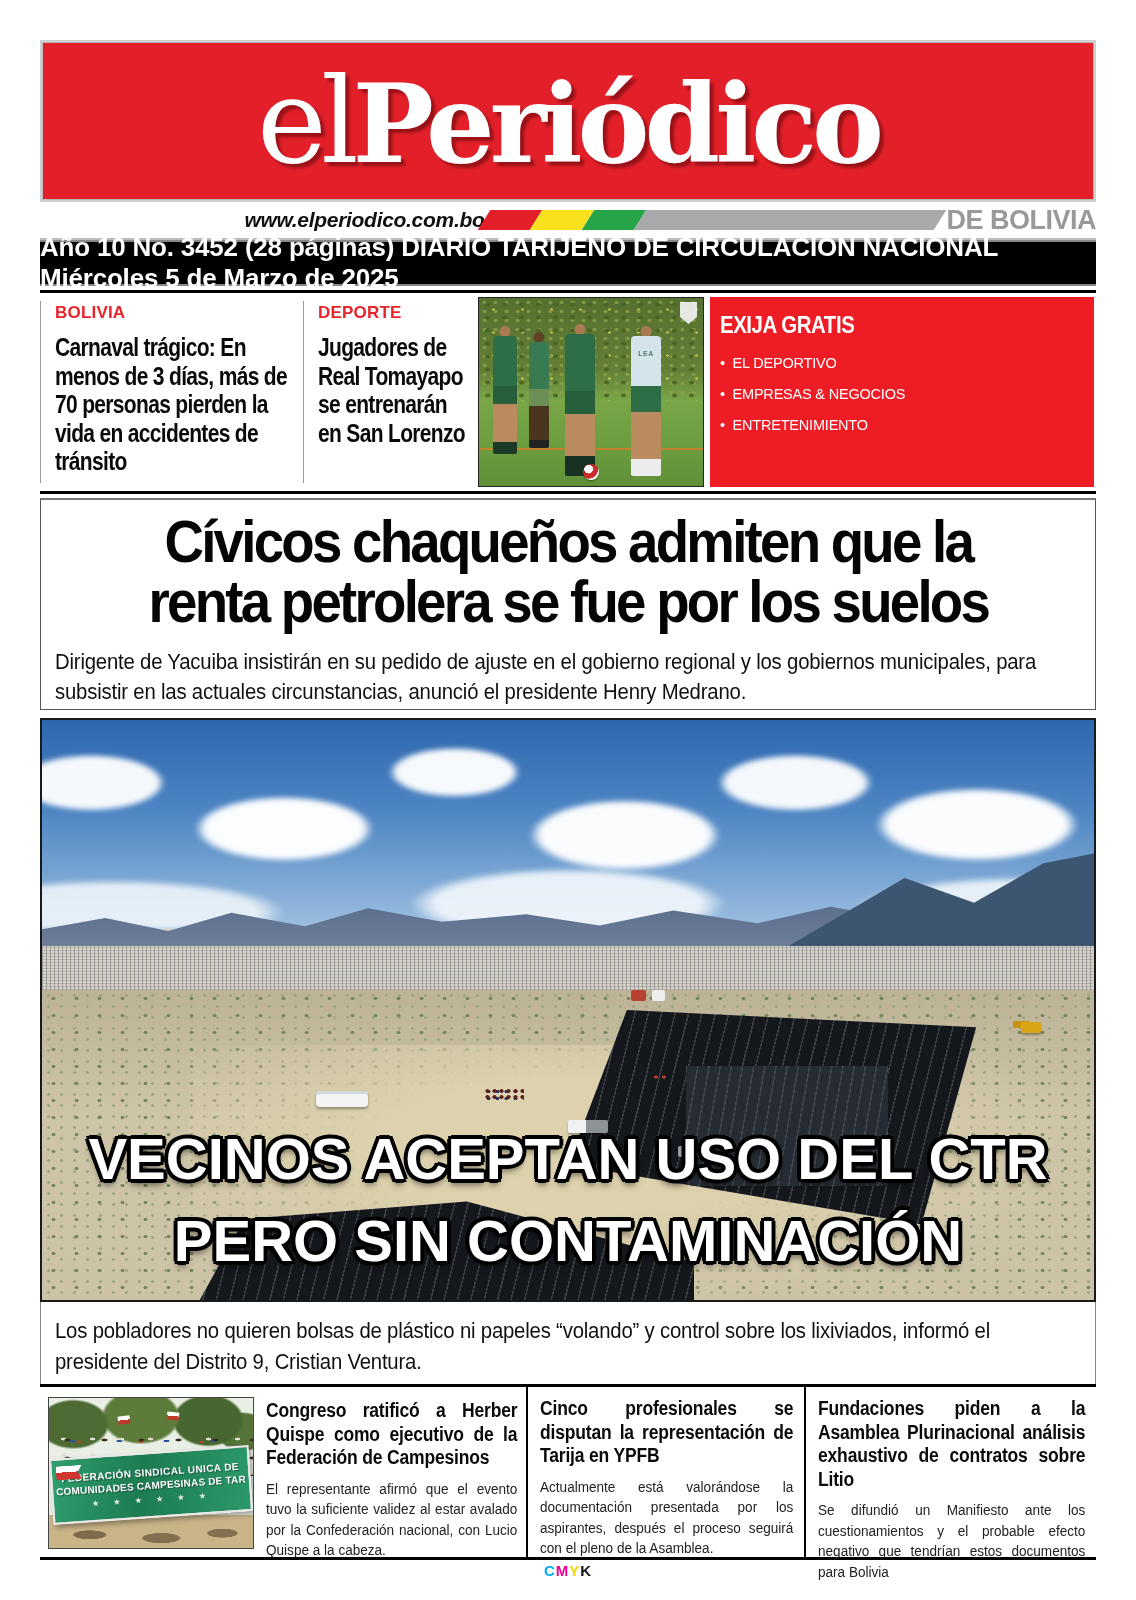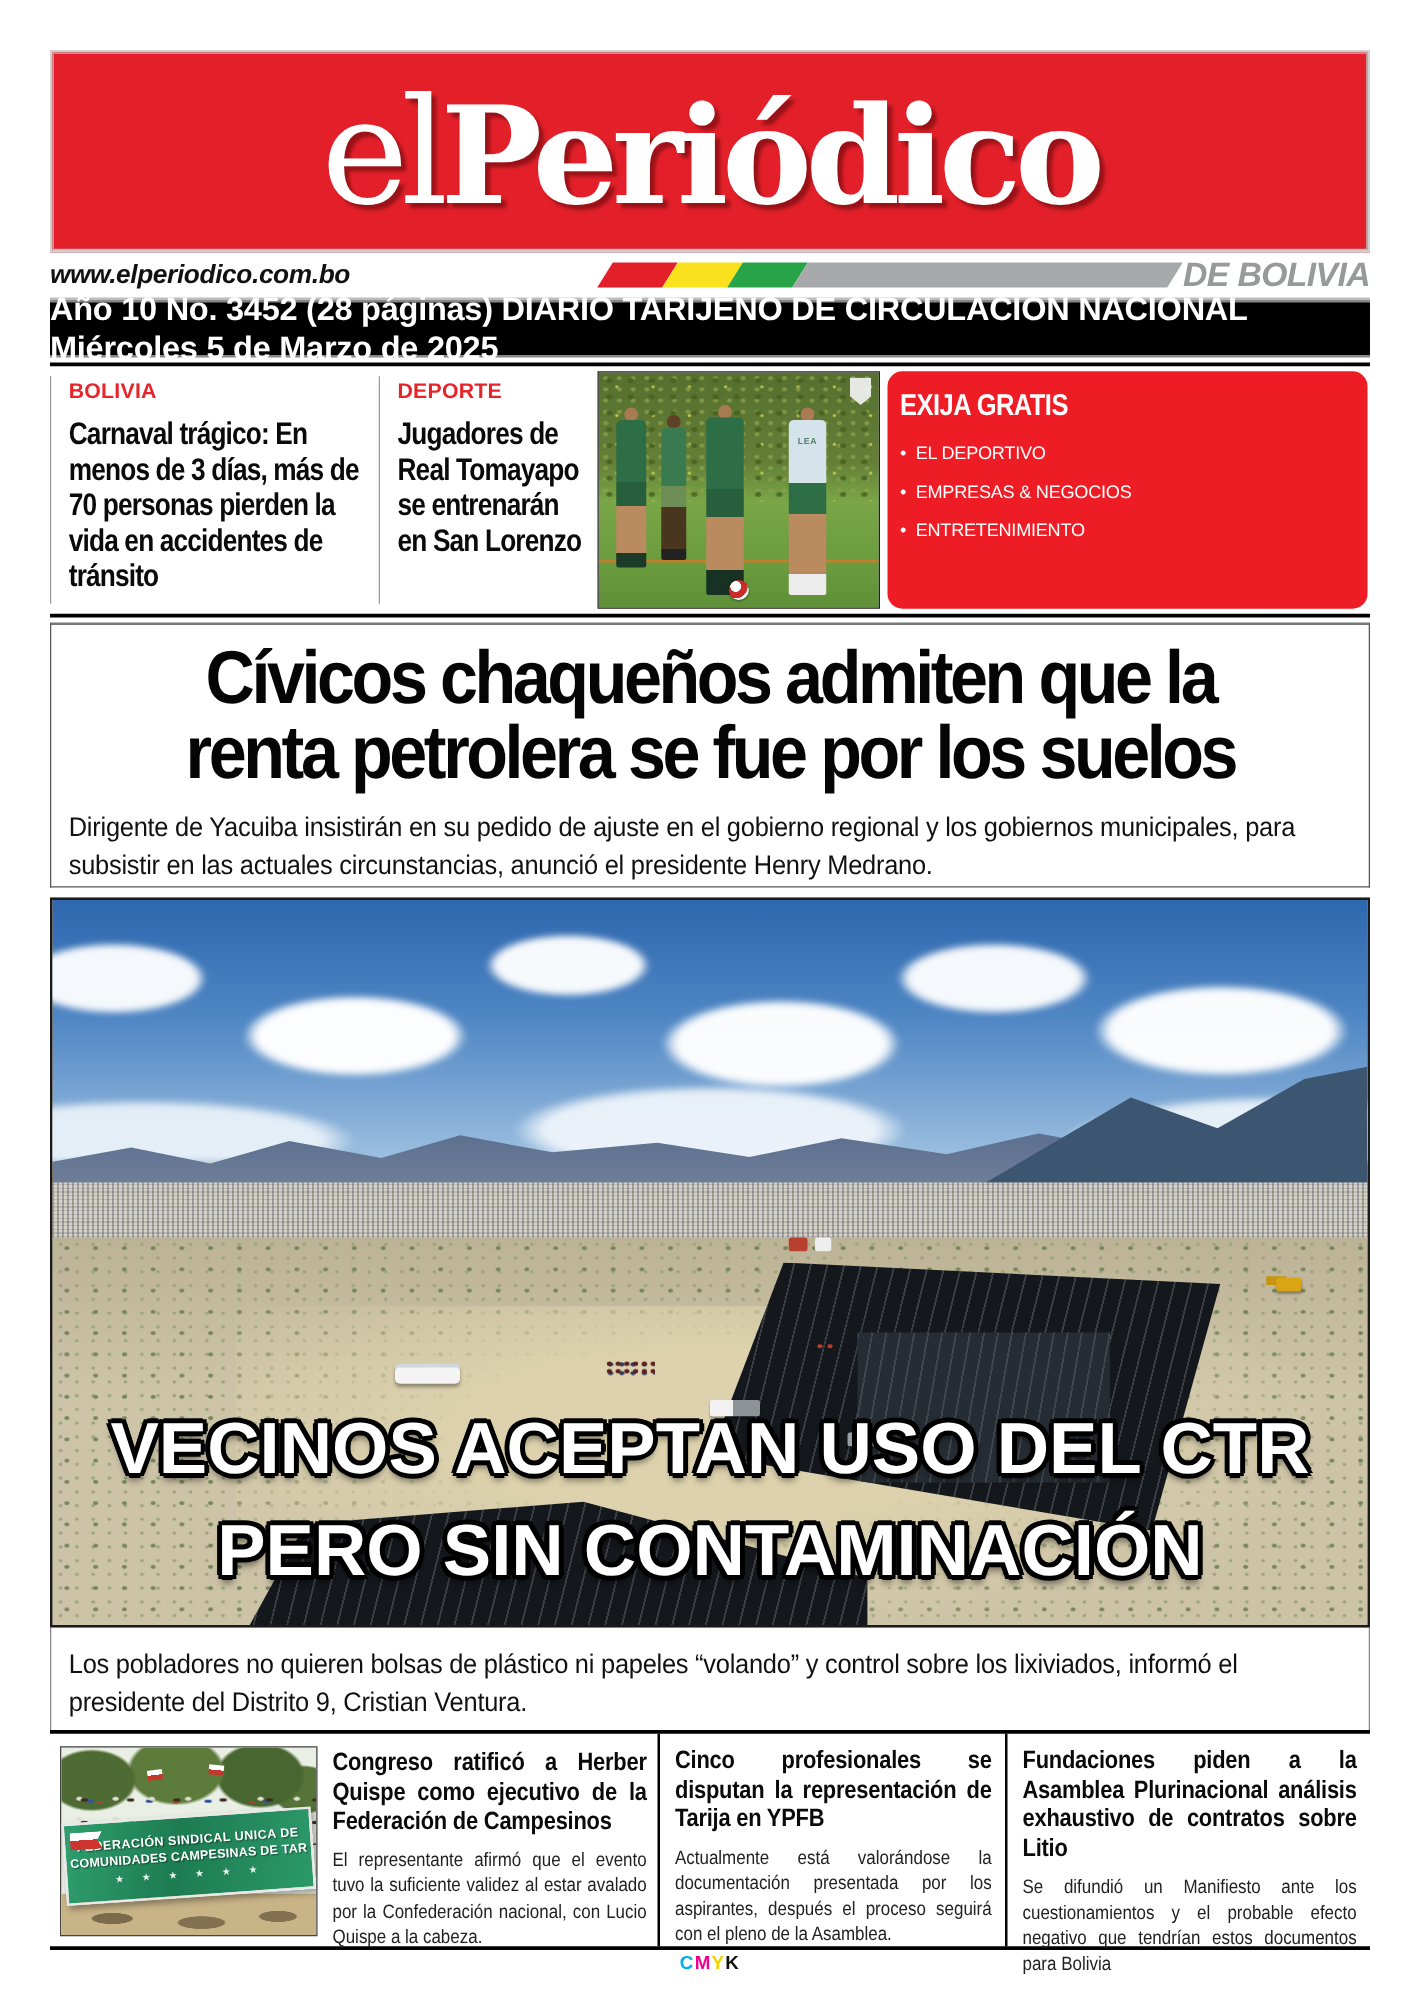--- a/index.html
+++ b/index.html
@@ -9,29 +9,29 @@
   .content { position:absolute; left:40px; top:40px; width:1056px; }
 
   
   .masthead { height:162px; background:#e3202a; border:2px solid #cfcfcf; box-shadow:inset 0 0 0 1px #b8b8b8;
               display:flex; align-items:center; justify-content:center; }
   .logo { color:#fff; white-space:nowrap; text-shadow:4px 4px 3px rgba(60,0,0,.45); line-height:1; }
   .logo .el { font-family:"DejaVu Serif", serif; font-weight:400; font-size:118px; letter-spacing:-6px; }
   .logo .word { font-family:"DejaVu Serif", serif; font-weight:bold; font-size:108px; letter-spacing:-5px; }
 
   
-  .url-strip { height:38px; display:flex; align-items:center; justify-content:space-between; border-bottom:2px solid #bdbdbd; }
+  .url-strip { height:38px; display:flex; align-items:center; justify-content:flex-end; border-bottom:2px solid #bdbdbd; }
   .website { font-size:21px; font-weight:bold; font-style:italic; color:#111; letter-spacing:-0.3px; }
   .flag-band { display:flex; align-items:center; }
   .stripe { height:20px; transform:skewX(-32deg); }
   .stripe.red { width:52px; background:#e3202a; }
   .stripe.yellow { width:52px; background:#f9e11e; }
   .stripe.green { width:52px; background:#27a348; }
   .stripe.graybar { width:300px; background:#a7a9ab; }
-  .region-label { font-size:27px; font-weight:bold; font-style:italic; color:#97999b; margin-left:6px; letter-spacing:-0.5px; }
+  .region-label { font-size:27px; font-weight:bold; color:#97999b; margin-left:6px; letter-spacing:-0.5px; }
 
   
   .info-bar { height:42px; margin-top:2px; background:#000; color:#fff; display:flex; align-items:center; justify-content:center;
               font-size:26px; font-weight:bold; letter-spacing:-0.2px; box-shadow:0 -2px 0 #888, 0 2px 0 #888; }
 
   
   .teaser-row { display:flex; margin-top:6px; border-top:3px solid #000; border-bottom:3px solid #000; height:204px; }
   .t-cell { padding:10px 6px 0 14px; }
   .t-mundo { width:224px; }
   .t-bolivia { width:262px; }
@@ -62,21 +62,21 @@
   .bib-text { position:absolute; top:24px; left:0; right:0; text-align:center; font-size:7px; font-weight:bold; color:#53806a; letter-spacing:.5px; }
   .p-left1 { left:14px; top:28px; width:24px; height:128px; }
   .p-left1 .bd { background:linear-gradient(180deg,#2e6e46 0 42%,#275f3c 42% 58%,#b98b5e 58% 90%,#1c3a28 90% 100%); }
   .p-left2 { left:50px; top:34px; width:20px; height:116px; }
   .p-left2 .bd { background:linear-gradient(180deg,#3a7a50 0 44%,#6d8e54 44% 60%,#4a3categorical0%, #4a351f 60% 92%,#222 92% 100%); }
   .p-left2 .bd { background:linear-gradient(180deg,#3a7a50 0 44%,#6d8e54 44% 60%,#4a351f 60% 92%,#222 92% 100%); }
   .ball { position:absolute; left:104px; top:166px; width:16px; height:16px; border-radius:50%;
           background:radial-gradient(circle at 35% 32%, #fff 28%, #cd2a2a 30% 62%, #f5f5f5 64%); box-shadow:0 1px 2px rgba(0,0,0,.4); }
 
   
-  .promo { flex:1; background:#ee1c25; margin:4px 2px 4px 4px; color:#fff; padding:14px 8px 0 10px;border-radius:12px; }
+  .promo { flex:1; background:#ee1c25; margin:4px 2px 4px 4px; color:#fff; padding:14px 8px 0 10px; }
   .promo-heading { font-size:24px; font-weight:bold; letter-spacing:-0.5px; width:118%; transform:scaleX(.85); transform-origin:0 0; }
   .promo-list { list-style:none; margin-top:14px; }
   .promo-list li { font-size:14.5px; font-weight:normal; line-height:1.5; padding-left:15px; text-indent:-15px; margin-bottom:9px; letter-spacing:-0.2px; }
   .promo-list li::before { content:"•\00a0\00a0"; }
 
   
   .lead { margin-top:4px; border:1px solid #555; border-top:2px solid #777; padding:12px 14px 10px; height:212px; overflow:hidden; }
   .headline { text-align:center; font-weight:bold; color:#050505; font-size:60px; line-height:1.0; letter-spacing:-3px;
               width:110%; margin-left:-5%; transform:scaleX(.91); transform-origin:50% 0; }
   .deck { margin-top:16px; font-size:21.5px; line-height:1.38; color:#111;

